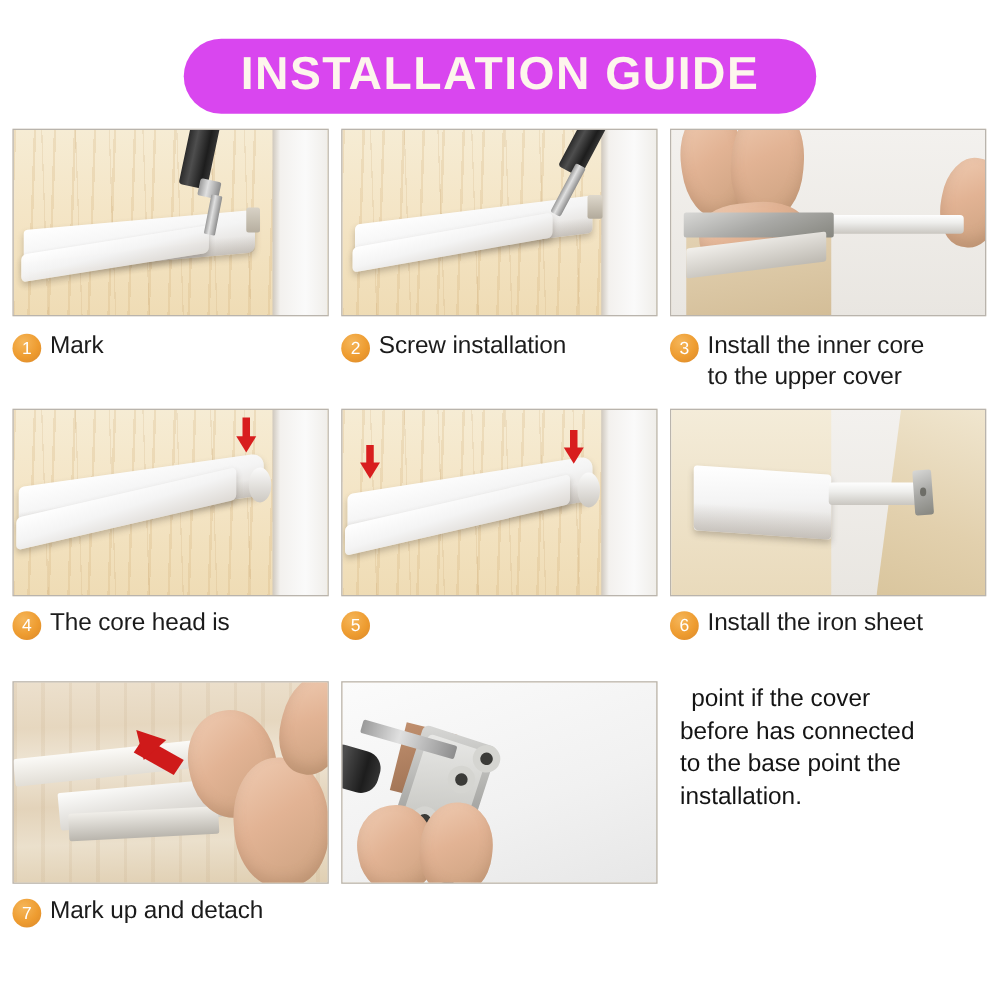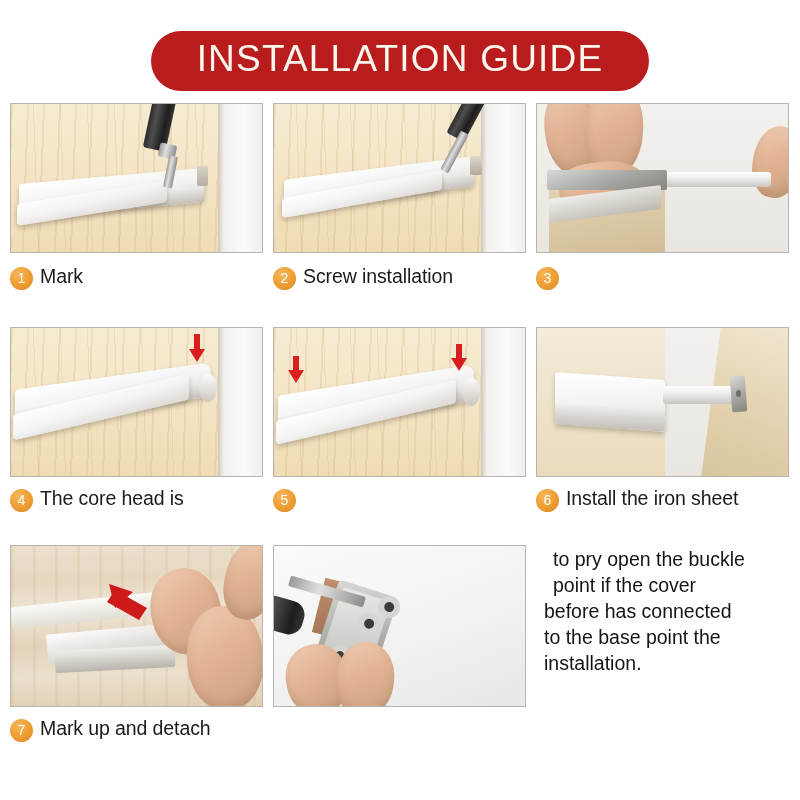--- a/index.html
+++ b/index.html
@@ -16,27 +16,27 @@
   
   .header-wrap {
     width: 800px;
     height: 96px;
     display: flex;
     align-items: center;
     justify-content: center;
     padding-top: 26px;
   }
   .title-pill {
-    background: #b91c1c;
+    background: #d946ef;
     color: #fdf6ec;
     border-radius: 40px;
     padding: 9px 46px 12px 46px;
     font-size: 37px;
     letter-spacing: 1.2px;
-    font-weight: 400;
+    font-weight: 700;
     line-height: 1.05;
     white-space: nowrap;
   }
 
   
   .grid {
     position: absolute;
     left: 10px;
     top: 103px;
     width: 780px;
@@ -246,20 +246,24 @@
         <div class="finger" style="left:8px; top:-16px; width:52px; height:86px; transform:rotate(-8deg);"></div>
         <div class="finger" style="left:48px; top:-20px; width:58px; height:92px; transform:rotate(4deg);"></div>
         <div class="finger" style="left:22px; top:58px; width:86px; height:48px; transform:rotate(-6deg); border-radius:40% 46% 46% 40%;"></div>
         <div class="finger" style="left:216px; top:22px; width:48px; height:72px; transform:rotate(10deg);"></div>
         <div class="rod" style="left:118px; top:68px; width:116px; height:15px;"></div>
         <div class="metal-plate" style="left:10px; top:66px; width:120px; height:20px; border-radius:2px;"></div>
         <div style="position:absolute; left:12px; top:88px; width:112px; height:24px; background:linear-gradient(175deg,#f2f0ec,#bdb9b1); transform:skewY(-7deg); border-radius:2px;"></div>
       </div>
       <div class="caption">
         <span class="num">3</span>
+        <span class="cap-text">
+          <span>Install the inner core</span><br>
+          <span>to the upper cover</span>
+        </span>
       </div>
     </div>
   </div>
 
   <div class="row">
 
     <div class="cell">
       <div class="photo">
         <div class="wood-pine"></div>
         <div class="wall-strip"></div>
@@ -365,21 +369,20 @@
         </svg>
         <div class="screwdriver-metal" style="left:14px; top:40px; width:78px; height:11px; transform:rotate(16deg); border-radius:2px;"></div>
         <div class="screwdriver-shaft" style="left:-16px; top:52px; width:46px; height:34px; transform:rotate(16deg); border-radius:14px;"></div>
         <div class="finger" style="left:12px; top:98px; width:62px; height:70px; transform:rotate(-10deg);"></div>
         <div class="finger" style="left:62px; top:96px; width:58px; height:74px; transform:rotate(6deg);"></div>
       </div>
     </div>
 
     <div class="cell">
       <div class="note">
-        <div class="ind">to pry open the buckle</div>
         <div class="ind">point if the cover</div>
         <div>before has connected</div>
         <div>to the base point the</div>
         <div>installation.</div>
       </div>
     </div>
   </div>
 </div>
 
 </body></html>

